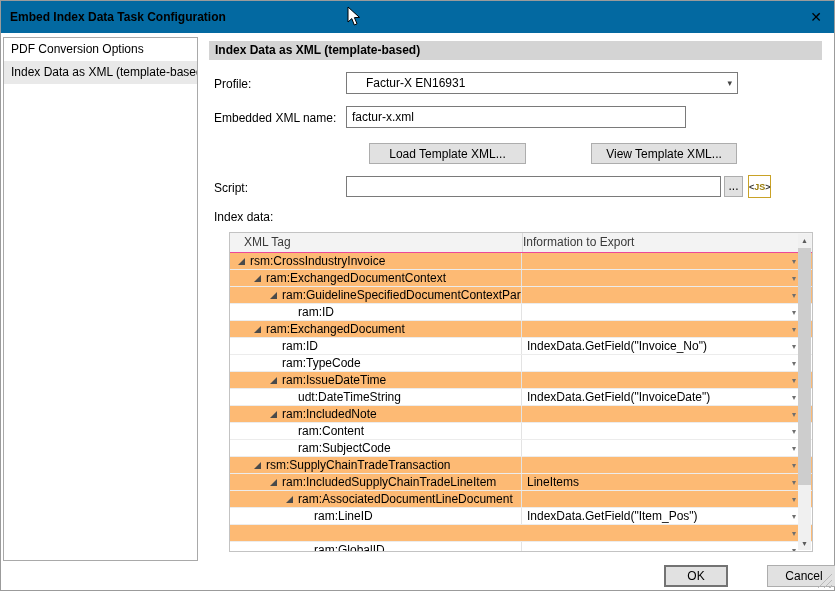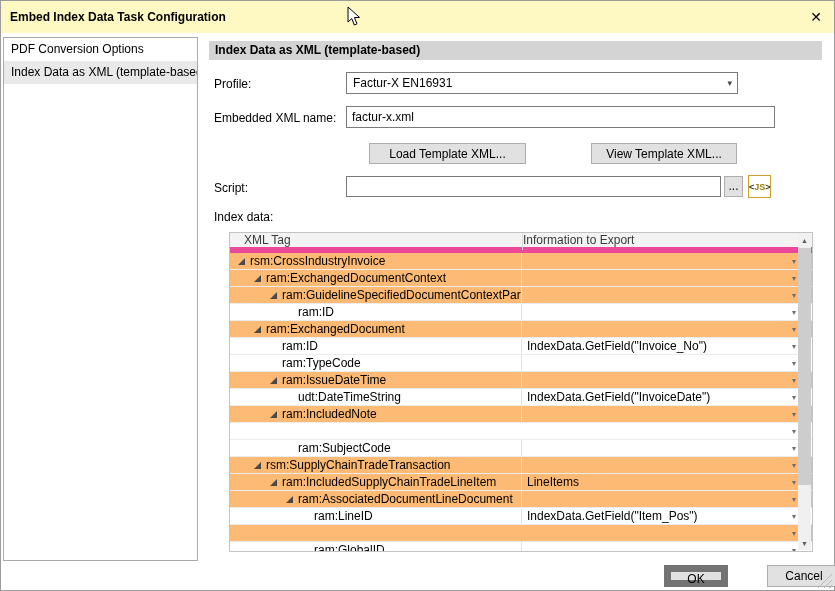--- a/index.html
+++ b/index.html
@@ -5,21 +5,21 @@
   * { margin:0; padding:0; box-sizing:border-box; }
   html,body { width:835px; height:591px; }
   body {
     font-family:"Liberation Sans", sans-serif;
     font-size:12px; color:#000; background:#fff; position:relative;
     overflow:hidden;
   }
   .dialog { position:absolute; inset:0; background:#fff; border:1px solid #9b9b9b; }
 
   
-  .titlebar { position:absolute; left:0; top:0; right:0; height:32px; background:#fef9c3; }
+  .titlebar { position:absolute; left:0; top:0; right:0; height:32px; background:#0369a1; }
   .title { position:absolute; left:9px; top:9px; font-weight:bold; font-size:12px; white-space:nowrap; }
   .close-btn { position:absolute; right:9px; top:7px; width:18px; height:18px;
     font-size:14px; line-height:18px; text-align:center; color:#000; cursor:default; }
   .cursor { position:absolute; left:346px; top:5px; }
 
   
   .sidebar { position:absolute; left:2px; top:36px; width:195px; height:524px;
     border:1px solid #a9a9a9; background:#fff; }
   .side-item { height:23px; line-height:23px; padding-left:7px; white-space:nowrap;
     overflow:hidden; cursor:default; }
@@ -28,44 +28,44 @@
   
   .main-header { position:absolute; left:208px; top:40px; width:613px; height:19px;
     background:#d4d4d4; font-weight:bold; line-height:19px; padding-left:6px; }
   .form-label { position:absolute; white-space:nowrap; }
   .lbl-profile { left:213px; top:76px; }
   .lbl-xmlname { left:213px; top:110px; }
   .lbl-script  { left:213px; top:180px; }
   .lbl-indexdata { left:213px; top:209px; }
 
   .combo { position:absolute; left:345px; top:71px; width:392px; height:22px;
-    border:1px solid #7a7a7a; background:#fff; line-height:20px; padding-left:6px; cursor:default; }
+    border:1px solid #7a7a7a; background:#fff; line-height:20px; padding-left:19px; cursor:default; }
   .combo .arrow { position:absolute; right:5px; top:0; line-height:20px; font-size:9px; color:#444; }
 
   .txt { position:absolute; border:1px solid #7a7a7a; background:#fff; height:22px;
     padding:0 5px; font-family:"Liberation Sans", sans-serif; font-size:12px; outline:none; }
-  .txt-xmlname { left:345px; top:105px; width:429px; }
+  .txt-xmlname { left:345px; top:105px; width:340px; }
   .txt-script  { left:345px; top:175px; width:375px; height:21px; }
 
   .btn { position:absolute; background:#e1e1e1; border:1px solid #adadad; font-size:12px;
     font-family:"Liberation Sans", sans-serif; text-align:center; cursor:default; }
   .btn-load { left:368px; top:142px; width:157px; height:21px; }
   .btn-view { left:590px; top:142px; width:146px; height:21px; }
   .btn-browse { left:723px; top:175px; width:19px; height:21px; line-height:17px; }
   .btn-js { left:747px; top:174px; width:23px; height:23px; background:#fff; border:1px solid #c9a227;
     font-weight:bold; font-size:9px; color:#9a7d0a; line-height:20px; }
   .btn-js .brk { color:#333; font-weight:bold; }
-  .btn-ok { left:663px; top:564px; width:64px; height:22px; border:7px solid #737373; }
+  .btn-ok { left:663px; top:564px; width:64px; height:22px; border:2px solid #737373; }
   .btn-cancel { left:735px; top:564px; width:74px; height:22px;margin-left:31px; }
 
   
   .table { position:absolute; left:228px; top:231px; width:584px; height:320px;
     border:1px solid #c3c3c3; background:#fff; overflow:hidden; }
-  .thead { display:flex; height:20px; background:#f3f3f3; border-bottom:6px solid #ec4899;
-    color:#3a3a3a;align-items:center; }
+  .thead { display:flex; height:20px; background:#f3f3f3; border-bottom:1px solid #ec4899;
+    color:#3a3a3a; }
   .th { line-height:19px; white-space:nowrap; overflow:hidden; }
   .th1 { width:292px; padding-left:14px; }
   .th2 { flex:1; border-left:1px solid #dcdcdc; margin-right:13px; }
   .tbody { height:298px; overflow:hidden; }
   .trow { display:flex; height:17px; border-bottom:1px solid #ececec; background:#fff; cursor:default; }
   .trow.shaded { background:#fdba74; }
   .cell-tag { width:292px; display:flex; align-items:center; border-right:1px solid #e3e3e3;
     white-space:nowrap; overflow:hidden; }
   .indent { display:inline-block; height:1px; flex:none; }
   .tri { width:0; height:0; border-bottom:7px solid #4a4a4a; border-left:7px solid transparent;
@@ -239,20 +239,25 @@
       <span class="indent" style="width: 40px;"></span>
       <span class="tri"></span>
       <span class="tag">ram:IncludedNote</span>
     </div>
     <div class="cell-export">
       <span class="export"></span>
       <span class="dd">▾</span>
     </div>
   </div>
         <div class="trow">
+    <div class="cell-tag">
+      <span class="indent" style="width: 56px;"></span>
+      <span class="tri hidden"></span>
+      <span class="tag">ram:Content</span>
+    </div>
     <div class="cell-export">
       <span class="export"></span>
       <span class="dd">▾</span>
     </div>
   </div>
         <div class="trow">
     <div class="cell-tag">
       <span class="indent" style="width: 56px;"></span>
       <span class="tri hidden"></span>
       <span class="tag">ram:SubjectCode</span>

